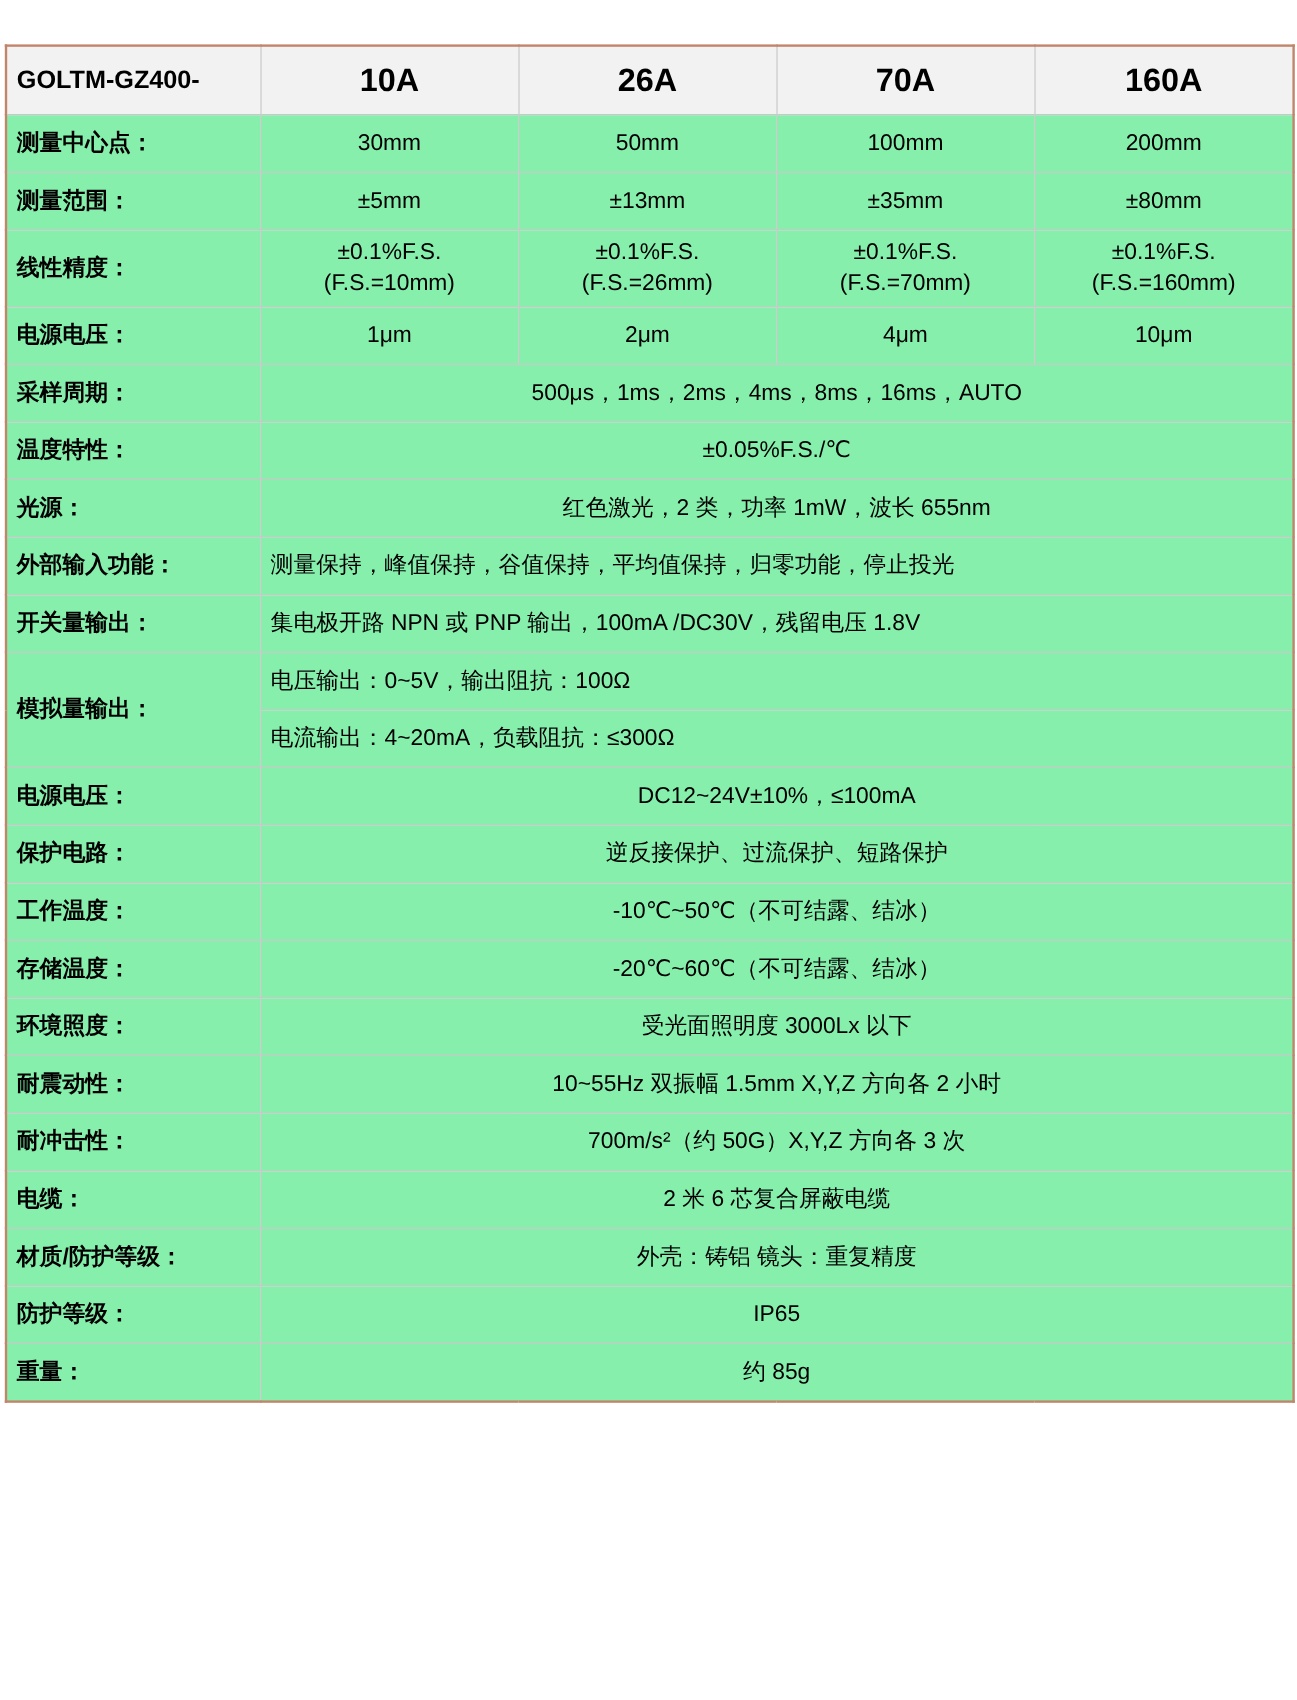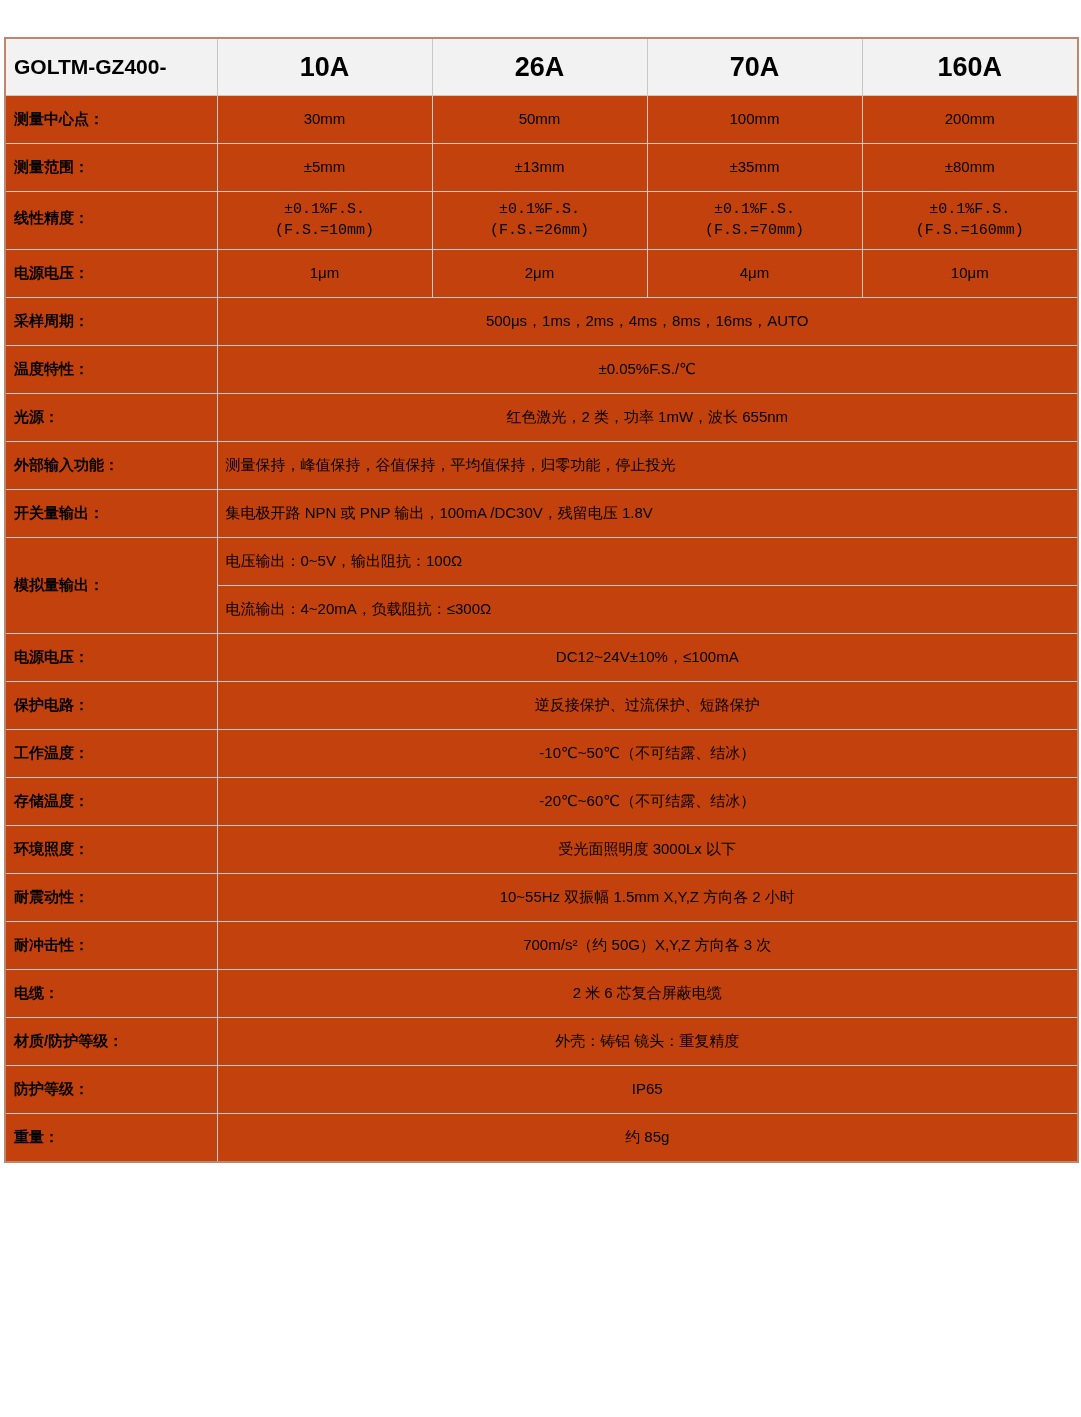--- a/index.html
+++ b/index.html
@@ -21,24 +21,24 @@
   }
   table.spec {
     width: 1073px;
     border-collapse: collapse;
     table-layout: fixed;
     border: 2px solid #c1866a;
   }
   table.spec td {
     border: 1px solid #c8c8c8;
     padding: 6px 8px;
-    font-size: 15px;
+    font-size: 19px;
     line-height: 1.35;
     vertical-align: middle;
-    background: #c2410c;
+    background: #86efac;
   }
   td.label {
     width: 212px;
     font-weight: bold;
     text-align: left;
     padding-left: 14px;
     background: #f7f7f7;
   }
   td.val {
     text-align: center;
@@ -63,21 +63,21 @@
   td.two-line {
     line-height: 1.5;
     padding-top: 10px;
     padding-bottom: 10px;
     text-align: center;
   }
   .sub {
     display: block;
   }
   .rowh { height: 48px; }
-  .rowh-tall { height: 58px; font-family: Liberation Mono, monospace; }
+  .rowh-tall { height: 58px; }
 </style>
 </head>
 <body>
 
 <div id="spec-table-wrap">
   <table class="spec">
     <colgroup>
       <col style="width:212px">
       <col style="width:215px">
       <col style="width:215px">

